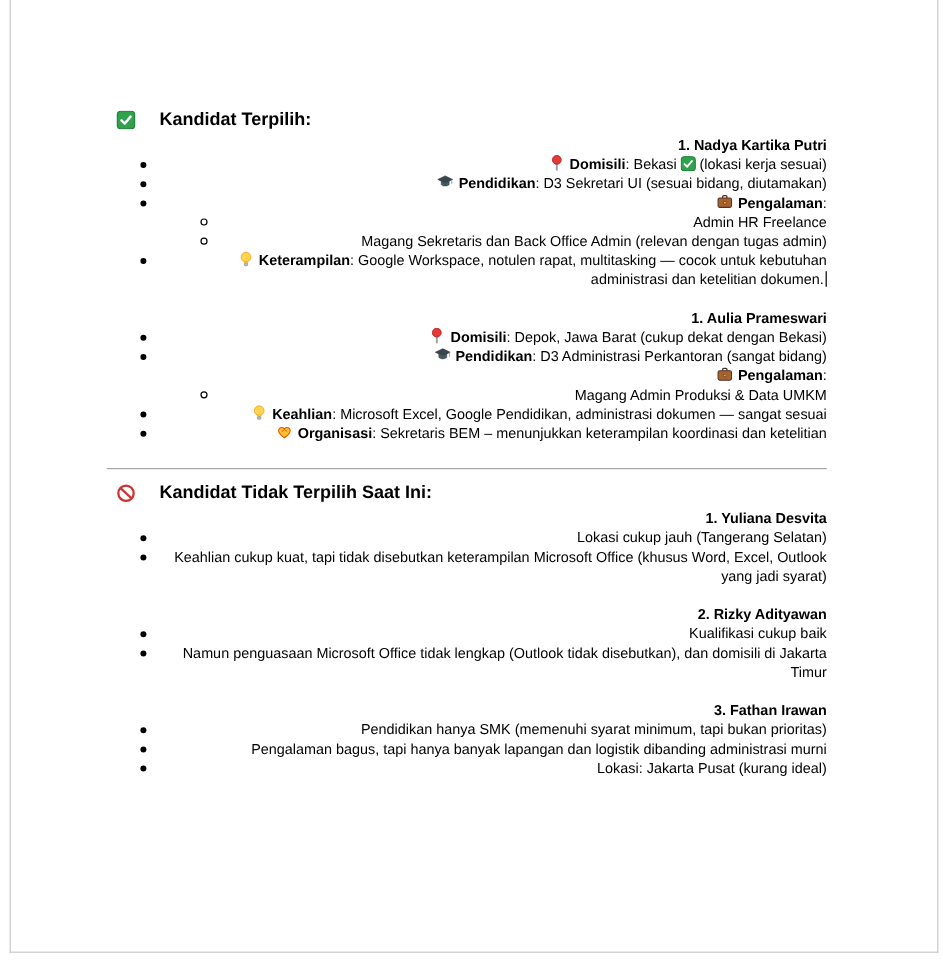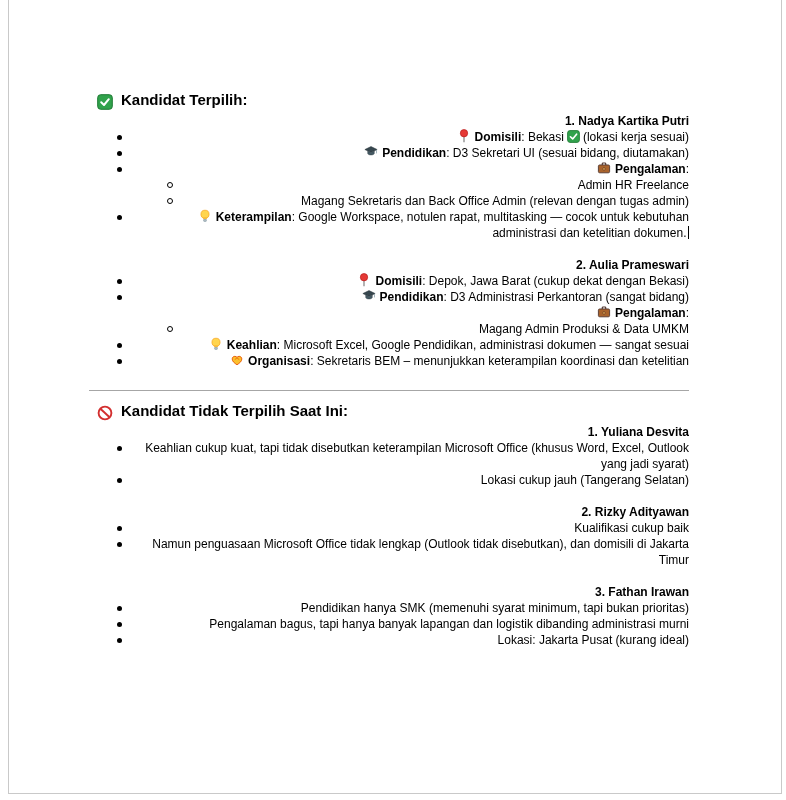--- a/index.html
+++ b/index.html
@@ -1,20 +1,20 @@
 <!DOCTYPE html>
 <html><head>
 <meta charset="utf-8">
 <style>
   html,body{margin:0;padding:0;background:#ffffff;}
   body{width:786px;height:800px;font-family:"Liberation Sans","DejaVu Sans",sans-serif;color:#000;overflow:hidden;}
   .page{box-sizing:border-box;margin-left:8px;width:774px;height:794px;background:#fff;
         border:1px solid #c9c9c9;border-top:none;}
   .doc-body{padding:90px 0 0 80px;width:600px;font-size:12px;line-height:16px;}
-  .stitle{display:flex;align-items:flex-end;gap:8px;padding-left:8px;margin:0 0 3px 0;
+  .stitle{display:flex;align-items:center;gap:20px;padding-left:8px;margin:0 0 3px 0;
           font-size:15px;line-height:20px;font-weight:700;}
   .cname{font-weight:700;}
   .cand{margin:0;text-align:right;}
   .cand + .cand{margin-top:16px;}
   .li{position:relative;}
   .l1{padding-left:48px;}
   .l2{padding-left:98px;}
   .mk{position:absolute;left:28px;top:6px;width:5px;height:5px;border-radius:50%;background:#000;}
   .mk.hollow{left:78px;top:5px;background:transparent;border:1px solid #000;width:4px;height:4px;}
   .ic{width:14px;height:14px;display:inline-block;vertical-align:-2px;margin-right:4px;}
@@ -111,21 +111,21 @@
         </div>
         <div class="li l1">
           <span class="mk"></span>
           <svg class="ic">
               <use href="#sym-bulb"></use>
             </svg><b>Keterampilan</b><span>: Google Workspace, notulen rapat, multitasking — cocok untuk kebutuhan administrasi dan ketelitian dokumen.</span><span class="caret"></span>
         </div>
       </div>
 
       <div class="cand">
-        <div class="cname">2. Aulia Prameswari</div>
+        <div class="cname">1. Aulia Prameswari</div>
         <div class="li l1">
           <span class="mk"></span>
           <svg class="ic">
               <use href="#sym-pin"></use>
             </svg><b>Domisili</b><span>: Depok, Jawa Barat (cukup dekat dengan Bekasi)</span>
         </div>
         <div class="li l1">
           <span class="mk"></span>
           <svg class="ic">
               <use href="#sym-grad"></use>
@@ -162,25 +162,25 @@
         <svg class="ic t">
             <use href="#sym-noentry"></use>
           </svg>
         <span>Kandidat Tidak Terpilih Saat Ini:</span>
       </div>
 
       <div class="cand">
         <div class="cname">1. Yuliana Desvita</div>
         <div class="li l1">
           <span class="mk"></span>
+          <span>Lokasi cukup jauh (Tangerang Selatan)</span>
+        </div>
+        <div class="li l1">
+          <span class="mk"></span>
           <span>Keahlian cukup kuat, tapi tidak disebutkan keterampilan Microsoft Office (khusus Word, Excel, Outlook yang jadi syarat)</span>
-        </div>
-        <div class="li l1">
-          <span class="mk"></span>
-          <span>Lokasi cukup jauh (Tangerang Selatan)</span>
         </div>
       </div>
 
       <div class="cand">
         <div class="cname">2. Rizky Adityawan</div>
         <div class="li l1">
           <span class="mk"></span>
           <span>Kualifikasi cukup baik</span>
         </div>
         <div class="li l1">

